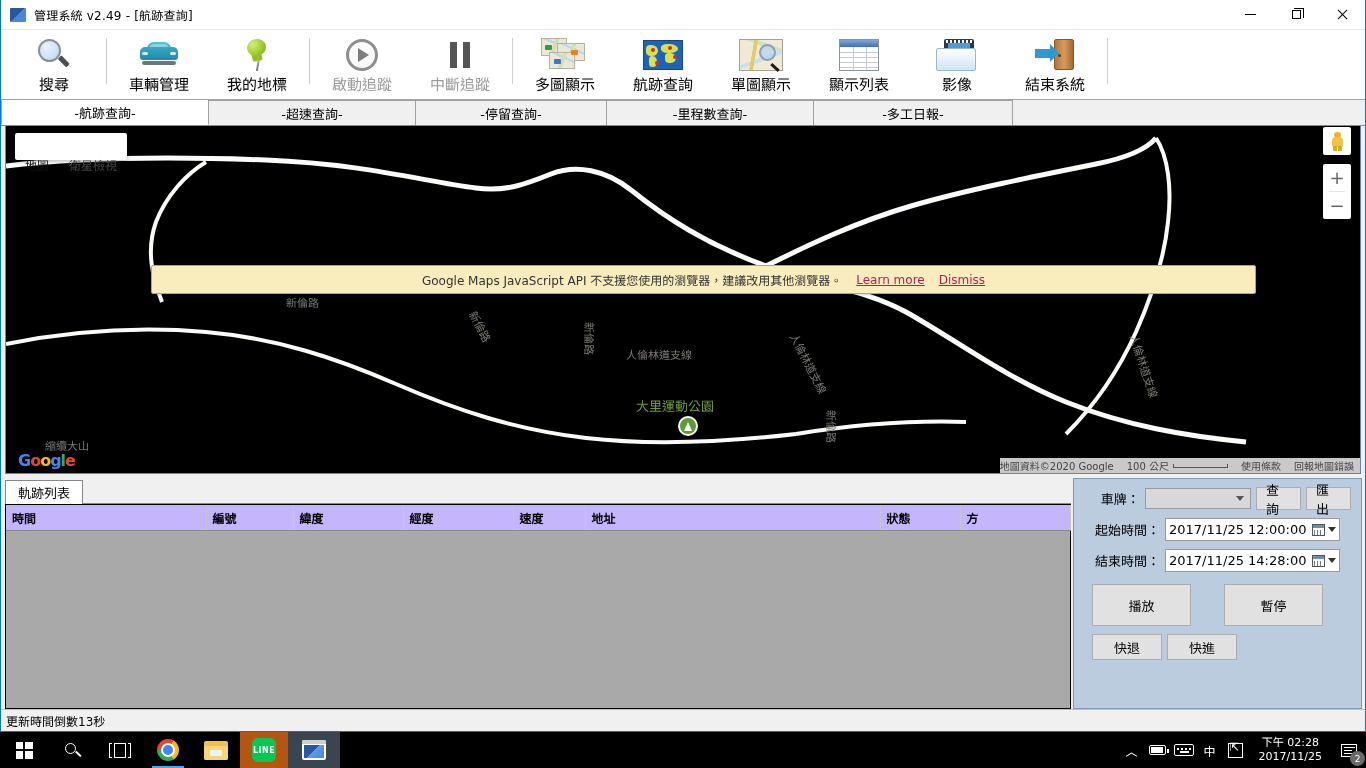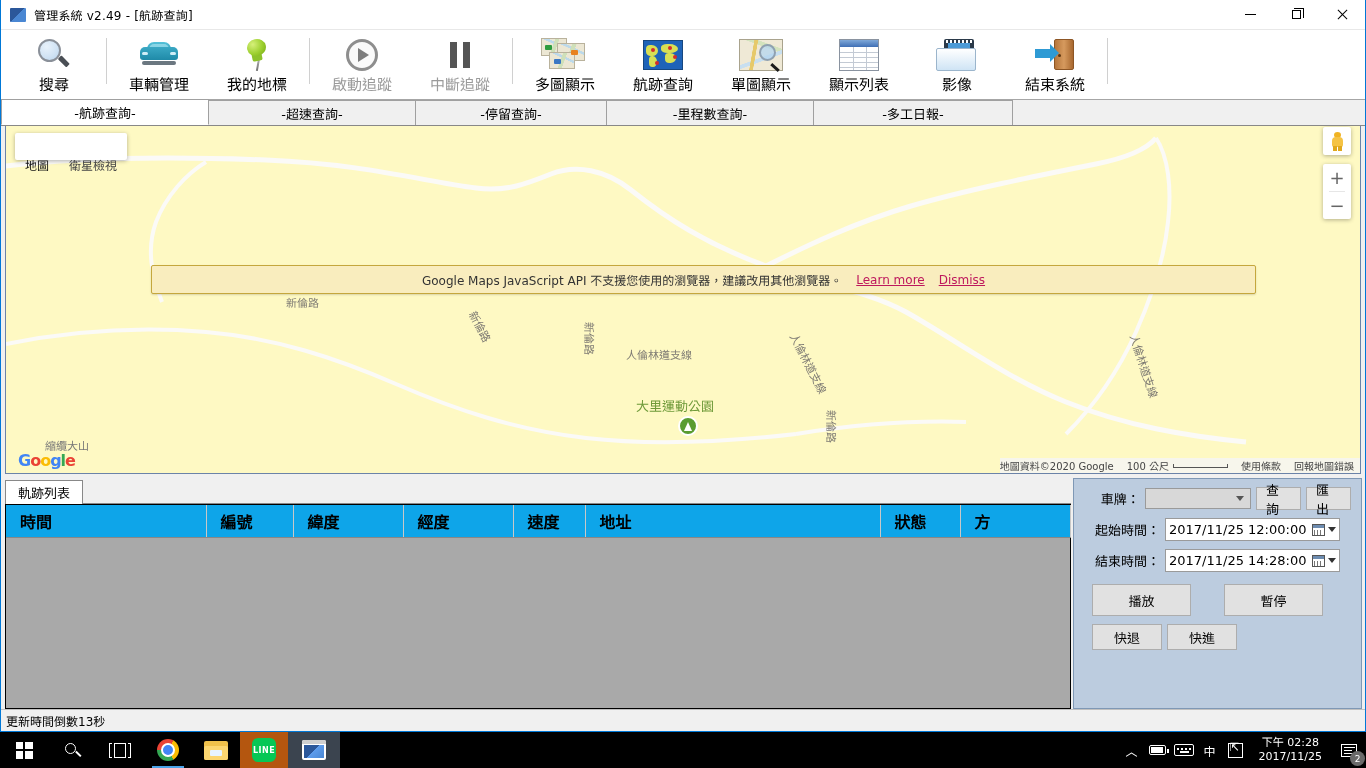--- a/index.html
+++ b/index.html
@@ -194,21 +194,21 @@
     font-size: 13px; color: #000; background: #f0f0f0;
     border: 1px solid #a0a0a0; border-bottom: none; margin-right: -1px; cursor: default;
   }
   .tab.active { background: #fff; border-bottom: 1px solid #fff; position: relative; z-index: 2; height: 26px; }
 
   
   .map-area {
     position: relative; flex: none; height: 348px; overflow: hidden;
     background: #ece8dc; border: 1px solid #6b83a8; border-top: none; margin: 0 4px;
   }
-  .map-canvas { position: absolute; inset: 0; background: #fef9c3; }
+  .map-canvas { position: absolute; inset: 0; background: #000000; }
   .maplabel { position: absolute; font-size: 11px; color: #7d7a73; white-space: nowrap; font-family: "DejaVu Sans", sans-serif; }
   .maplabel.park { color: #6f9a3a; font-size: 13px; }
   .map-typectl {
     position: absolute; left: 9px; top: 7px; height: 27px; background: #fff; border-radius: 2px;
     box-shadow: 0 1px 4px rgba(0,0,0,.3); display: flex; align-items: center; font-size: 12px; color: #444;
   }
   .map-typectl span { padding: 0 10px; cursor: default; margin-top: 36px; }
   .map-typectl span.sel { color: #111; }
   .gm-notice {
     position: absolute; left: 145px; top: 139px; width: 1105px; height: 29px;
@@ -254,22 +254,22 @@
   .grid-panel { width: 1066px; display: flex; flex-direction: column; }
   .grid-tabstrip { height: 26px; display: flex; align-items: flex-end; }
   .grid-tab {
     padding: 0 12px; height: 24px; display: flex; align-items: center; font-size: 13px; color: #000;
     background: #fff; border: 1px solid #888; border-bottom: none;
   }
   .grid-tabfill { flex: 1; height: 24px; border-bottom: 1px solid #888; }
   .grid-box { flex: 1; border: 1px solid #000; background: #fff; display: flex; flex-direction: column; min-height: 0; }
   table.tracklist { width: 100%; border-collapse: collapse; table-layout: fixed; }
   table.tracklist th {
-    font-size: 16px; font-weight: bold; text-align: left; padding: 4px 14px;
-    background: #0ea5e9; border-right: 1px solid #c8c8c8; border-bottom: 1px solid #888; color: #000;
+    font-size: 12px; font-weight: bold; text-align: left; padding: 4px 6px;
+    background: #c4b5fd; border-right: 1px solid #c8c8c8; border-bottom: 1px solid #888; color: #000;
   }
   .grid-body { flex: 1; background: #a9a9a9; }
 
   .side-panel {
     width: 292px; background: #bcccdf; border: 1px solid #7f98b5; margin-left: 2px;
     padding: 8px 10px 0 6px; display: flex; flex-direction: column; gap: 8px;
   }
   .fld-row { display: flex; align-items: center; gap: 5px; }
   .fld-label { font-size: 13px; color: #000; white-space: nowrap; }
   .plate-select {
@@ -288,21 +288,21 @@
   }
   .dt-val { flex: 1; color: #000; font-family: "DejaVu Sans", sans-serif; }
   .cal-ic { width: 13px; height: 12px; border: 1px solid #555; background: #fff; position: relative; }
   .cal-ic::before { content: ""; position: absolute; left: 0; right: 0; top: 0; height: 3px; background: #6d8cb0; }
   .cal-ic::after {
     content: ""; position: absolute; left: 1px; right: 1px; top: 5px; height: 5px;
     background: repeating-linear-gradient(90deg,#777 0 1px, transparent 1px 3px);
   }
   .dd-arrow { width: 0; height: 0; border-left: 4px solid transparent; border-right: 4px solid transparent; border-top: 5px solid #333; }
   .btn-row { display: flex; gap: 33px; margin-top: 4px; }
-  .btn-wide { width: 99px; height: 32px; }
+  .btn-wide { width: 99px; height: 42px; }
   .btn-row2 { display: flex; gap: 5px; }
   .btn-med { width: 70px; height: 26px; }
 
   
   .statusbar {
     height: 22px; background: #f0f0f0; border-top: 1px solid #c0c0c0; display: flex;
     align-items: center; padding-left: 5px; font-size: 12px; color: #000; flex: none;
   }
 
   

